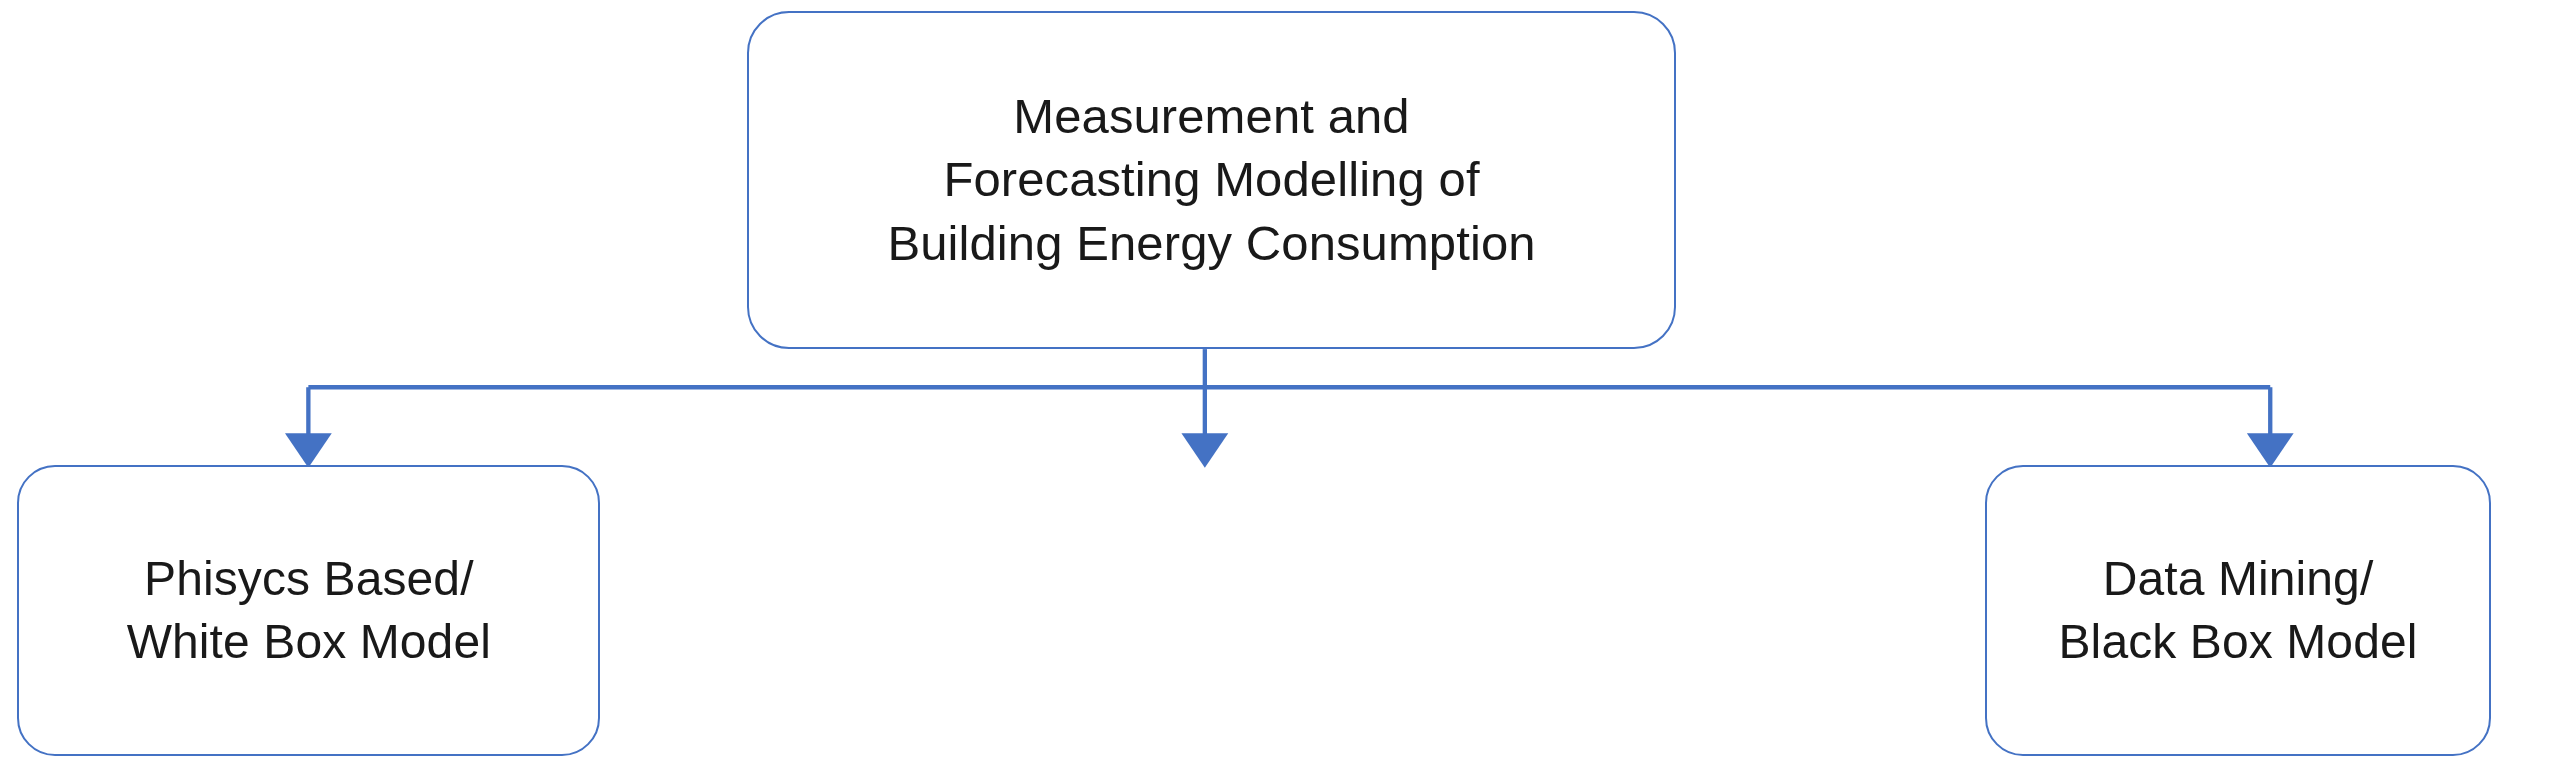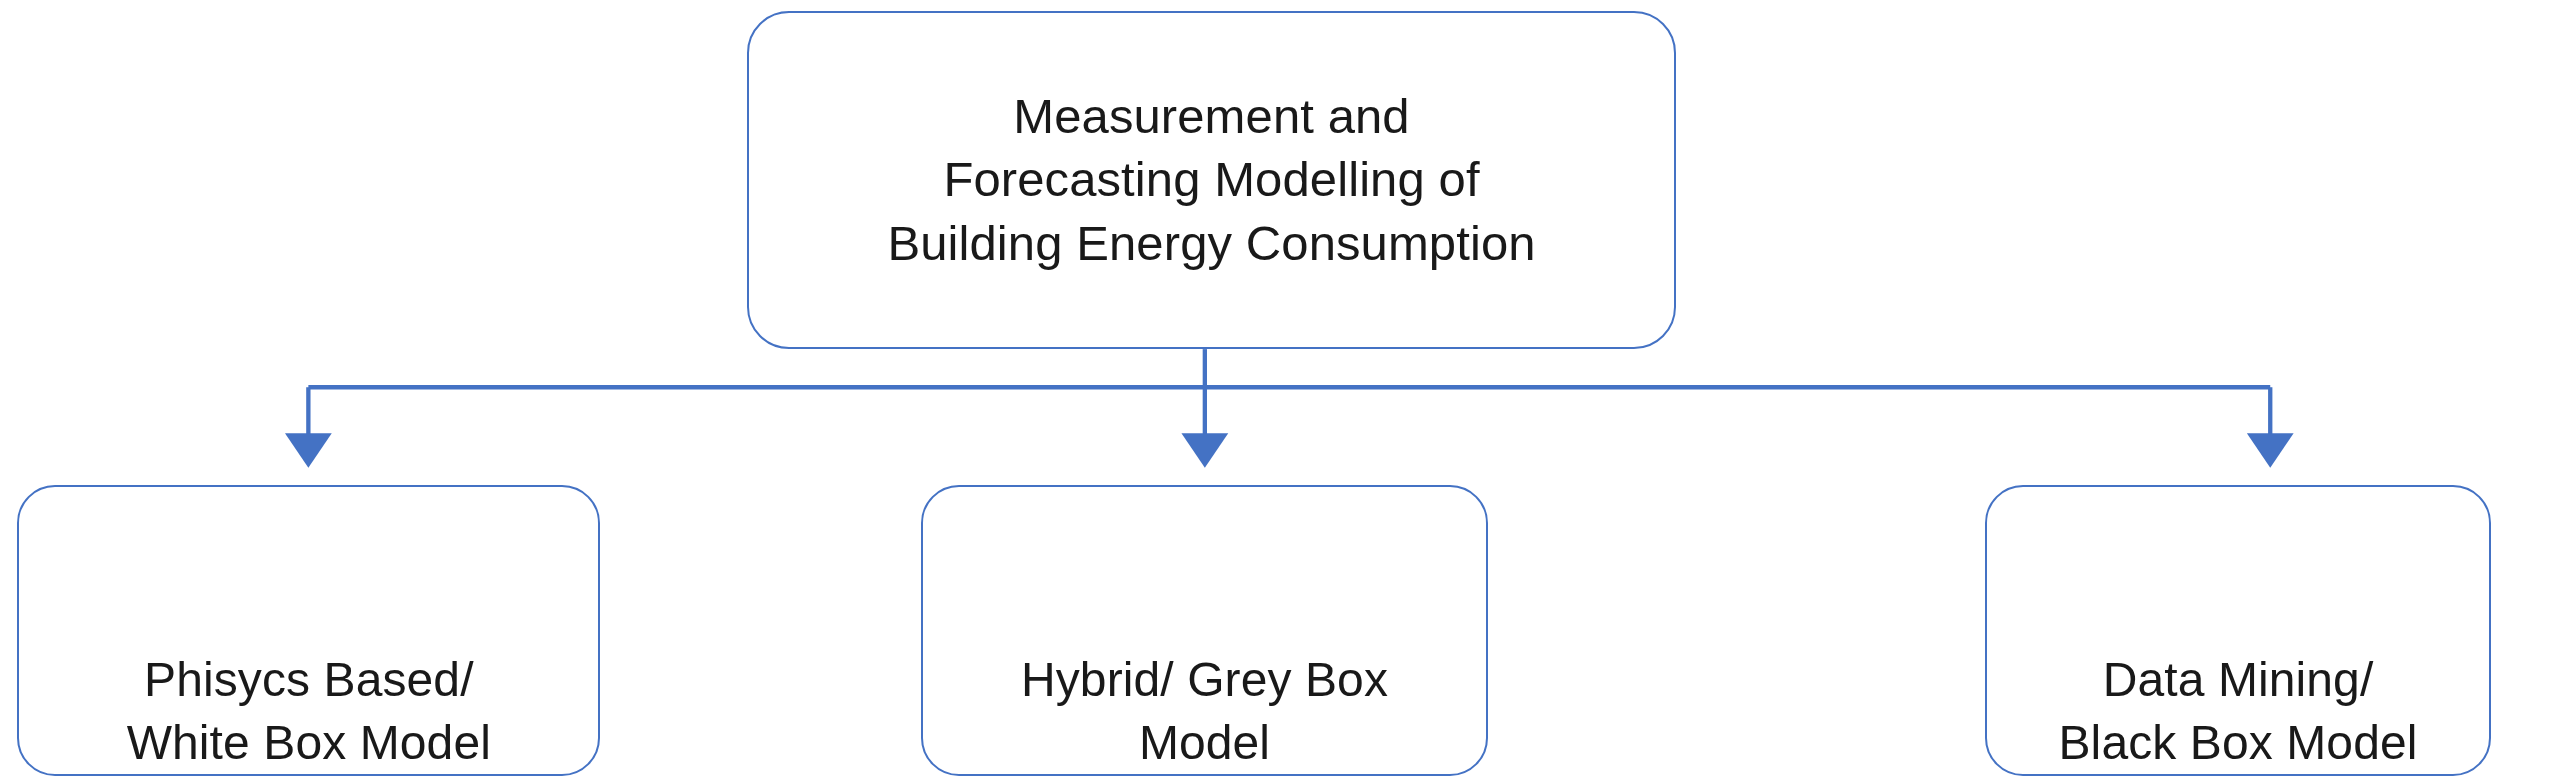--- a/index.html
+++ b/index.html
@@ -51,23 +51,22 @@
     width: 929px;
     height: 338px;
     border-radius: 42px;
     margin-left: 6px;
   }
   #node-root .node-label {
     font-size: 49px;
   }
   
   .node-leaf {
-    top: 485px;
+    top: 465px;
     height: 291px;
-    align-items: flex-end;
   }
   .node-leaf .node-label {
     font-size: 48px;
   }
   #node-white-box {
     left: 17.3px;
     width: 583px;
   }
   #node-grey-box {
     left: 921px;
@@ -109,24 +108,20 @@
     <span class="node-label">Measurement and
 Forecasting Modelling of
 Building Energy Consumption</span>
   </div>
 
   <div class="node-box node-leaf" id="node-white-box">
     <span class="node-label">Phisycs Based/
 White Box Model</span>
   </div>
 
-  <div class="node-box node-leaf" id="node-grey-box">
-    <span class="node-label">Hybrid/ Grey Box
-Model</span>
-  </div>
 
   <div class="node-box node-leaf" id="node-black-box">
     <span class="node-label">Data Mining/
 Black Box Model</span>
   </div>
 
 </div>
 
 
 </body></html>

